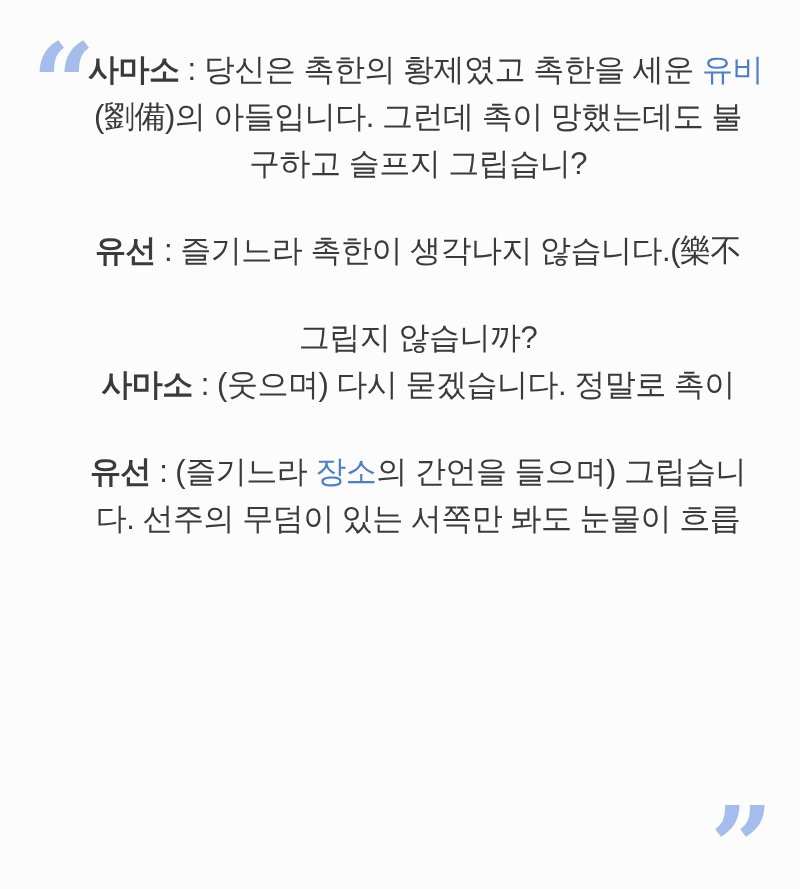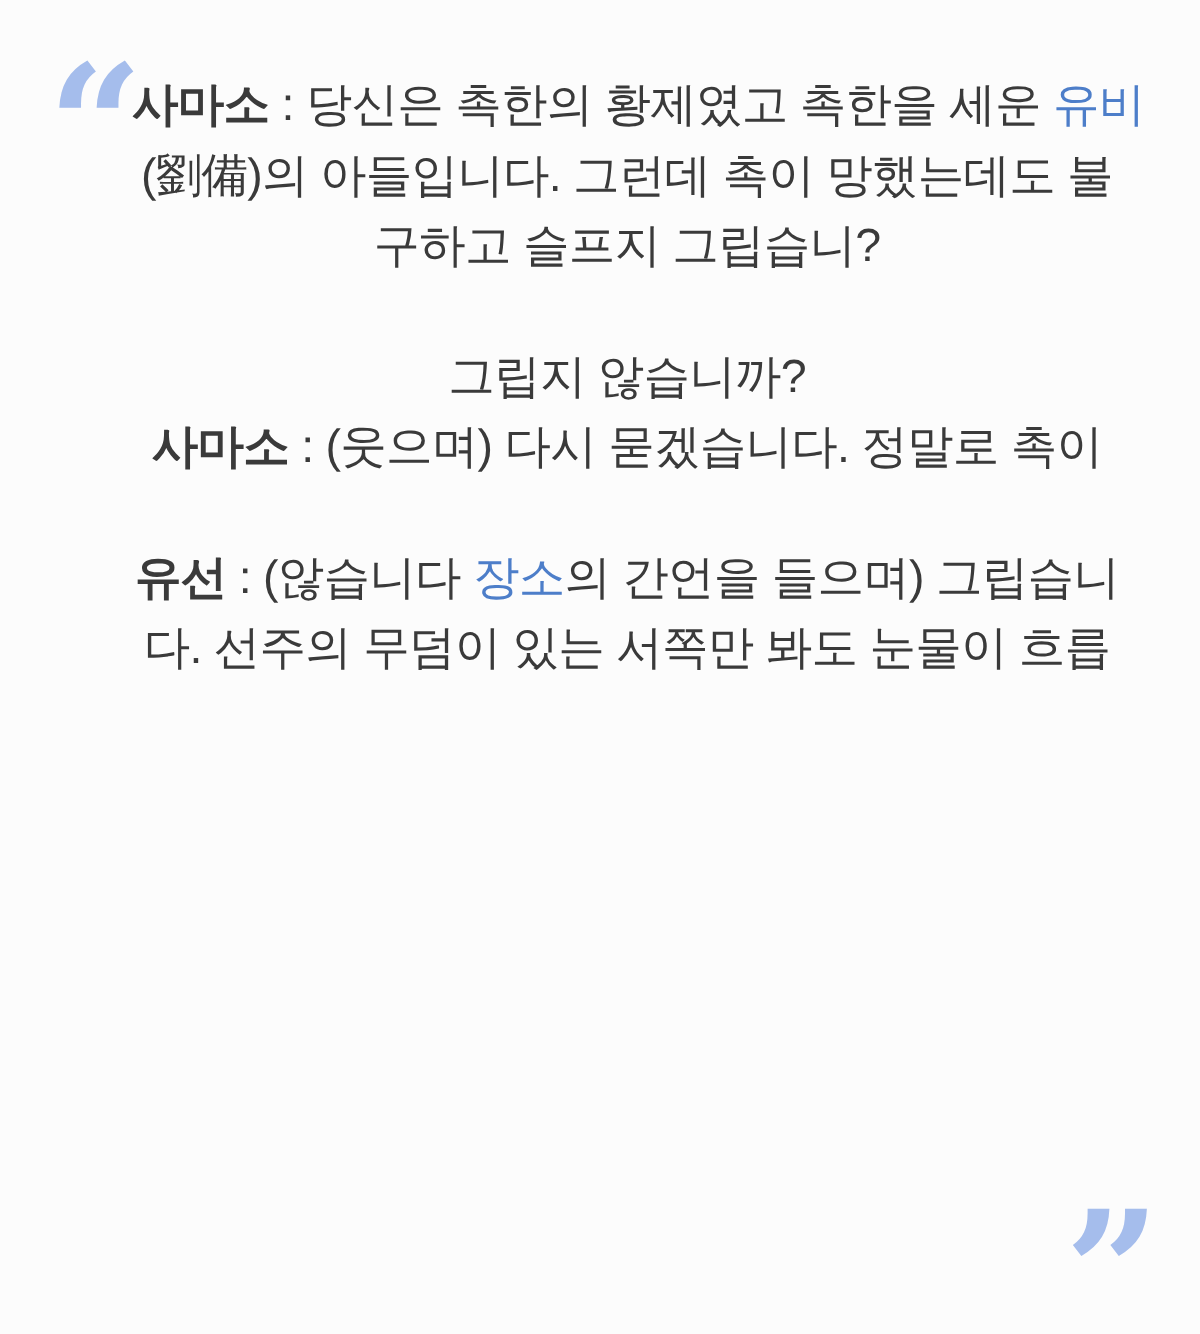--- a/index.html
+++ b/index.html
@@ -58,27 +58,28 @@
 <div class="page">
   <span class="quote-mark open">“</span>
 
   <div class="dialogue" id="dialogue">
       <p class="para">
         <span class="line"><strong class="speaker">사마소</strong><span> : </span><span>당신은 촉한의 황제였고 촉한을 세운 </span><a href="#">유비</a></span>
         <span class="line"><span>(劉備)의 아들입니다. 그런데 촉이 망했는데도 불</span></span>
         <span class="line"><span>구하고 슬프지 그립습니?</span></span>
       </p>
       <p class="para">
+        <span class="line"><strong class="speaker">유선</strong><span> : </span><span>즐기느라 촉한이 생각나지 않습니다.(樂不</span></span>
       </p>
       <p class="para">
         <span class="line"><span>그립지 않습니까?</span></span>
         <span class="line"><strong class="speaker">사마소</strong><span> : </span><span>(웃으며) 다시 묻겠습니다. 정말로 촉이</span></span>
       </p>
       <p class="para">
-        <span class="line"><strong class="speaker">유선</strong><span> : </span><span>(않습니다 </span><a href="#">장소</a><span>의 간언을 들으며) 그립습니</span></span>
+        <span class="line"><strong class="speaker">유선</strong><span> : </span><span>(즐기느라 </span><a href="#">장소</a><span>의 간언을 들으며) 그립습니</span></span>
         <span class="line"><span>다. 선주의 무덤이 있는 서쪽만 봐도 눈물이 흐릅</span></span>
       </p>
       <p class="para">
       </p>
     </div>
 
   <span class="quote-mark close">”</span>
 </div>
 
 </body></html>

